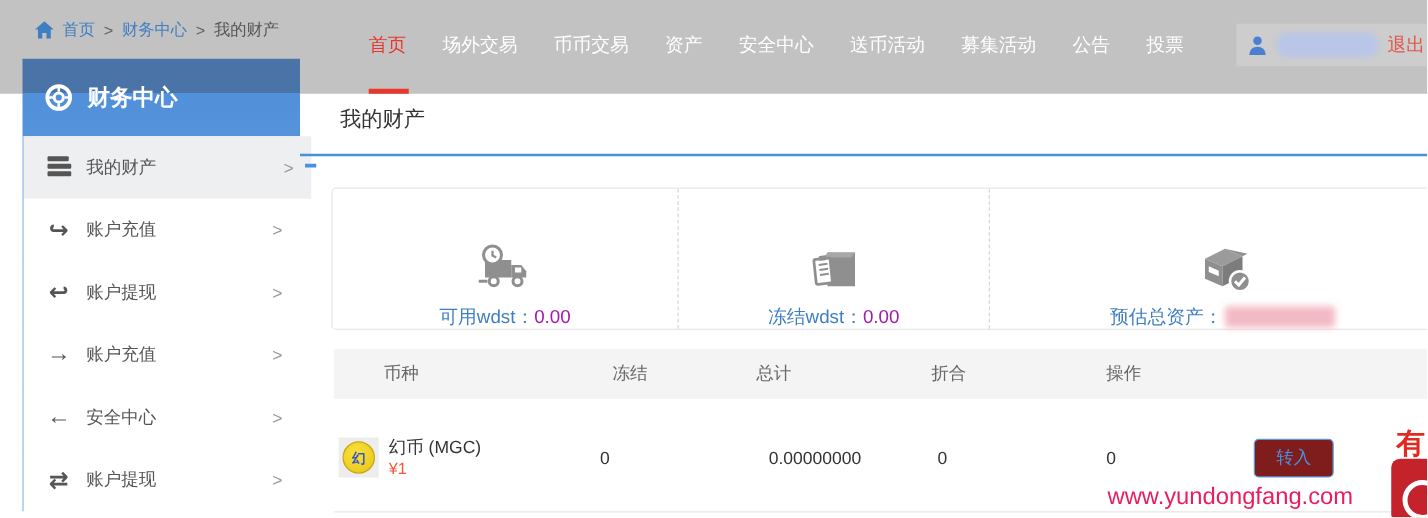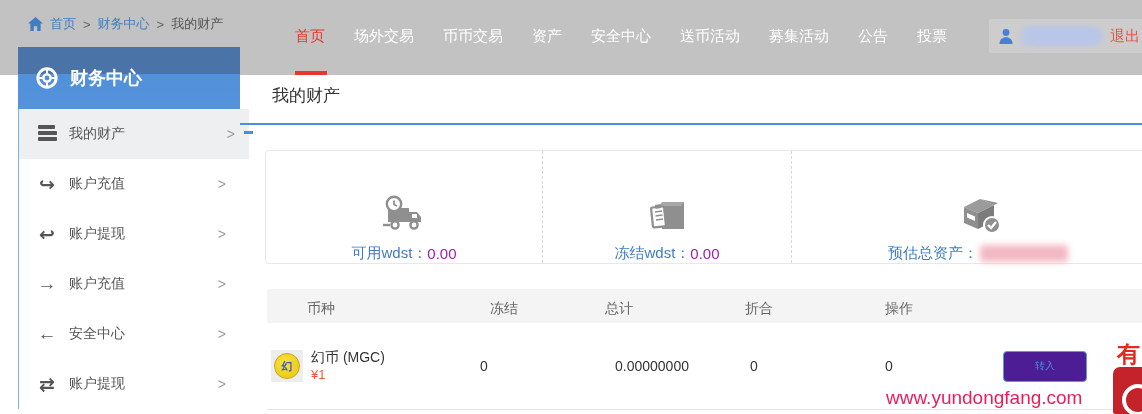--- a/index.html
+++ b/index.html
@@ -50,37 +50,37 @@
   .stat.s1 { width:276px; } .stat.s2 { width:249px; border-left:1px dashed #d8d8d8; }
   .stat.s3 { width:373px; border-left:1px dashed #d8d8d8; }
   .stat-line { font-size:15px; display:flex; align-items:center; }
   .stat-label { color:#3f7ec1; }
   .stat-value { color:#a21caf; }
   .redacted { display:inline-block; width:88px; height:17px; background:#f3b9c4; filter:blur(3px); border-radius:2px; margin-left:2px; }
 
   
   .thead, .trow { position:absolute; left:267px; width:875px;
     display:grid; grid-template-columns:193px 125px 140px 135px 140px auto; align-items:center; }
-  .thead { top:289px; height:40px; background:#f4f4f4; color:#666; font-size:14px; }
+  .thead { top:279px; height:40px; background:#f4f4f4; color:#666; font-size:14px; }
   .trow { top:323px; height:87px; background:#fff; border-bottom:1px solid #e7e7e7; color:#333; font-size:14px; }
   .hc1 { padding-left:40px; } .hc2 { padding-left:20px; } .hc3 { padding-left:30px; }
   .hc4 { padding-left:20px; } .hc5 { padding-left:20px; } .hc6 { padding-left:25px; }
   .rc1 { padding-left:4px; display:flex; align-items:center; }
   .rc2 { padding-left:20px; } .rc3 { padding-left:30px; }
   .rc4 { padding-left:25px; } .rc5 { padding-left:25px; }
   .rc6 { padding-left:3px; display:flex; gap:12px; align-items:center; }
   .coin-wrap { width:32px; height:32px; background:#ededed; display:flex; align-items:center; justify-content:center; }
   .coin { width:26px; height:26px; border-radius:50%; background:radial-gradient(circle at 40% 35%,#f8e23a,#e9c416);
     border:1px solid #c9a50f; color:#3a56c4; font-size:11px; font-weight:bold;
     display:flex; align-items:center; justify-content:center; }
   .coin-meta { margin-left:8px; line-height:17px; }
   .coin-name { color:#333; font-size:14px; }
   .coin-price { color:#f4573a; font-size:13px; }
-  .btn { width:84px; height:31px; background:#4c1d95; border:1px solid #5b9bd5; border-radius:4px;
-    color:#4a90e2; font-size:10px; cursor:pointer; font-family:inherit; }
+  .btn { width:64px; height:31px; background:#7f1d1d; border:1px solid #5b9bd5; border-radius:4px;
+    color:#4a90e2; font-size:14px; cursor:pointer; font-family:inherit; }
 
   
   .watermark { position:absolute; left:886px; top:387px; font-size:19px; color:#ea1d5d; z-index:5; }
   .side-char { position:absolute; left:1117px; top:339px; font-size:23px; font-weight:bold; color:#e22a20; z-index:6; }
   .corner-blob { position:absolute; left:1113px; top:367px; width:29px; height:47px;
     background:#c4232c; border-radius:7px 0 0 2px; z-index:6; overflow:hidden; }
   .corner-blob::after { content:""; position:absolute; left:9px; top:17px; width:24px; height:24px;
     border:4px solid #fff; border-radius:50%; }
 
   svg { display:block; }

